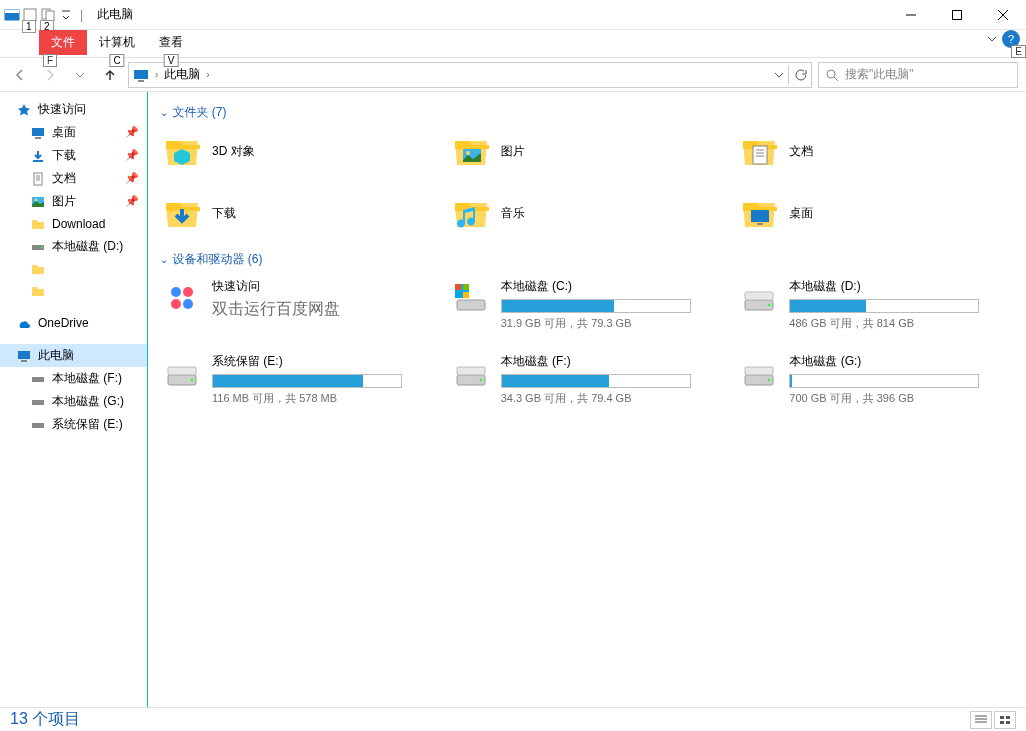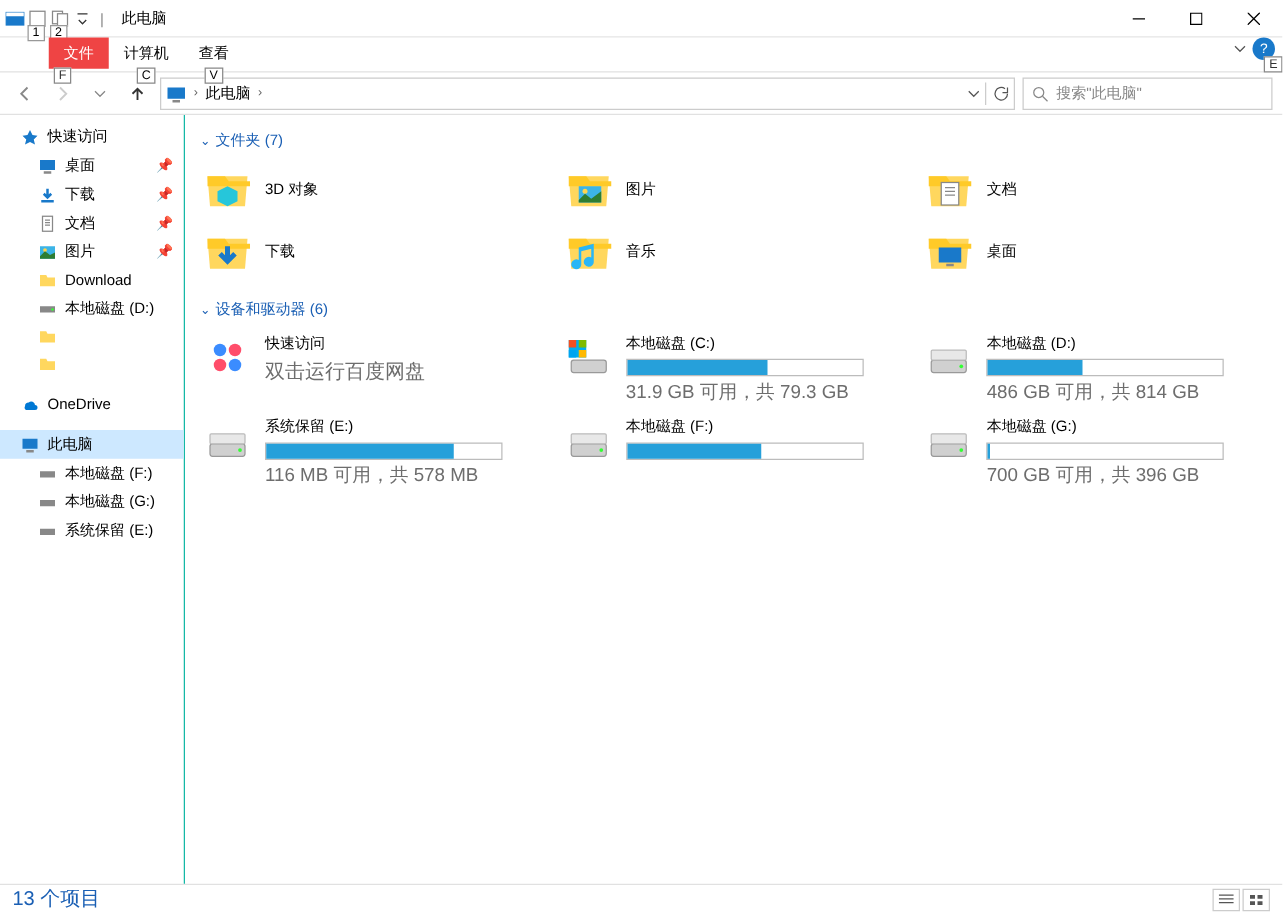--- a/index.html
+++ b/index.html
@@ -40,32 +40,32 @@
 .sb-item { display: flex; align-items: center; gap: 6px; padding: 3px 8px 3px 16px; font-size: 12px; cursor: default; }
 .sb-item.indent { padding-left: 30px; }
 .sb-item.selected { background: #cde8ff; }
 .sb-item .pin { margin-left: auto; color: #888; font-size: 11px; }
 .sb-sep { height: 10px; }
 .sb-ico { width: 16px; height: 16px; display: inline-flex; align-items: center; justify-content: center; }
 
 .content { flex: 1; padding: 6px 12px; overflow: auto; }
 .group-header { color: #1a5fb4; font-size: 12px; margin: 6px 0 8px 0; display: flex; align-items: center; gap: 4px; }
 .group-header .chev { font-size: 10px; }
-.grid { display: grid; grid-template-columns: repeat(3, 1fr); gap: 6px 12px; margin-bottom: 16px; }
+.grid { display: grid; grid-template-columns: repeat(3, 1fr); gap: 18px 12px; margin-bottom: 16px; }
 .folder-item { display: flex; align-items: center; gap: 10px; padding: 2px; }
 .folder-ico { width: 40px; height: 40px; display: flex; align-items: center; justify-content: center; }
 .folder-name { font-size: 12px; }
 
 .drive-item { display: flex; align-items: flex-start; gap: 10px; padding: 2px; }
 .drive-ico { width: 40px; height: 40px; display: flex; align-items: center; justify-content: center; }
 .drive-info { flex: 1; }
 .drive-name { font-size: 12px; margin-bottom: 4px; }
 .drive-bar { width: 190px; height: 14px; border: 1px solid #bcbcbc; background: #fff; margin-bottom: 3px; }
 .drive-bar-fill { height: 100%; background: #26a0da; }
-.drive-status { color: #6d6d6d; font-size: 15px; }
+.drive-status { color: #6d6d6d; font-size: 11px; }
 .drive-sub { color: #6d6d6d; font-size: 16px; }
 
 
 .statusbar { height: 24px; border-top: 1px solid #e1e1e1; display: flex; align-items: center; padding: 0 10px; font-size: 16px; color: #1a5fb4; }
 .statusbar-right { margin-left: auto; display: flex; gap: 2px; }
 .view-btn { width: 22px; height: 18px; border: 1px solid #ccc; display: flex; align-items: center; justify-content: center; font-size: 10px; }
 
 
 svg { display: block; }
 </style>
@@ -482,20 +482,21 @@
               <rect x="6" y="22" width="28" height="10" rx="2" fill="#d0d0d0" stroke="#999"></rect>
               <rect x="6" y="14" width="28" height="8" rx="1" fill="#e8e8e8" stroke="#bbb"></rect>
               <circle cx="30" cy="27" r="1.5" fill="#3f3"></circle>
             </svg>
           </div>
           <div class="drive-info">
             <div class="drive-name">本地磁盘 (F:)</div>
             <div class="drive-bar">
               <div class="drive-bar-fill" style="width:57%"></div>
             </div>
+            <div class="drive-status">34.3 GB 可用，共 79.4 GB</div>
           </div>
         </div>
         <div class="drive-item">
           <div class="drive-ico">
             <svg width="40" height="40">
               <rect x="6" y="22" width="28" height="10" rx="2" fill="#d0d0d0" stroke="#999"></rect>
               <rect x="6" y="14" width="28" height="8" rx="1" fill="#e8e8e8" stroke="#bbb"></rect>
               <circle cx="30" cy="27" r="1.5" fill="#3f3"></circle>
             </svg>
           </div>

